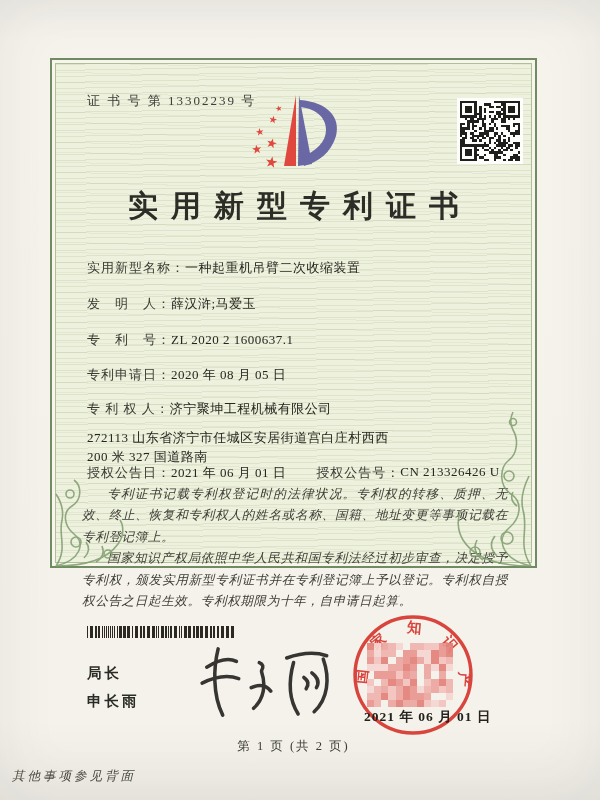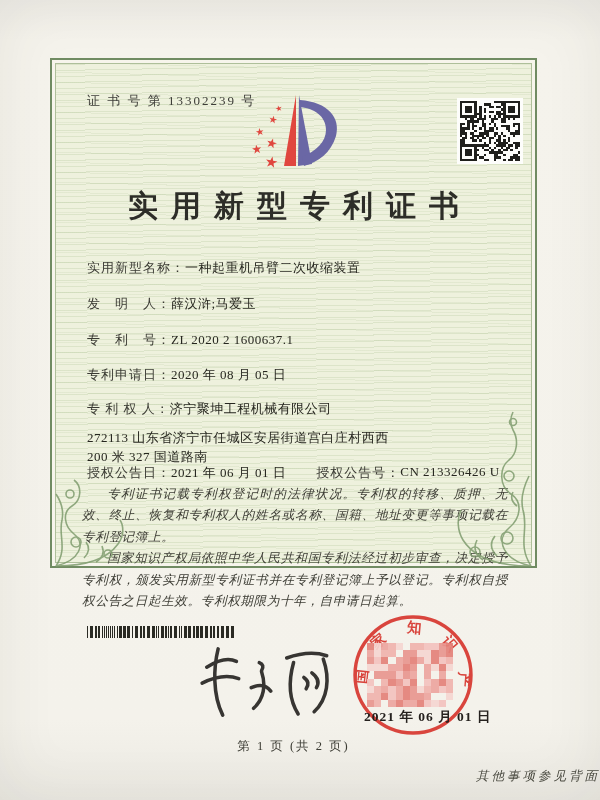--- a/index.html
+++ b/index.html
@@ -57,21 +57,21 @@
     position:absolute;left:17px;top:31px;width:86px;height:64px;
     display:grid;grid-template-columns:repeat(12,1fr);grid-template-rows:repeat(9,1fr);
     opacity:.92;
   }
   .mosaic i{display:block;}
   .sealdate{
     position:absolute;left:312px;top:648px;font-size:13.5px;font-weight:bold;
     color:#25211e;letter-spacing:1px;z-index:5;
   }
   .pageinfo{position:absolute;left:0;right:0;top:678px;text-align:center;font-size:12.5px;color:#3b3b33;letter-spacing:2px;}
-  .backnote{position:absolute;left:0;right:0;top:768px;text-align:right;font-size:12.5px;color:#4a4a40;letter-spacing:3px;font-style:italic;margin-left:12px;}
+  .backnote{position:absolute;left:0;right:0;top:768px;text-align:left;font-size:12.5px;color:#4a4a40;letter-spacing:3px;font-style:italic;margin-left:12px;}
   .orn{position:absolute;pointer-events:none;opacity:.85;}
   .orn.bl{left:-2px;bottom:-2px;width:86px;height:112px;}
   .orn.br{right:-2px;bottom:-2px;width:92px;height:158px;transform:scaleX(-1);}
 </style>
 </head>
 <body>
 
 <div class="photo">
   <div class="cert">
     <div class="cert-inner"></div>
@@ -502,20 +502,24 @@
         <i style="width: 3px; margin-right: 2px; background: rgb(42, 42, 35);"></i>
         <i style="width: 3px; margin-right: 2px; background: rgb(42, 42, 35);"></i>
         <i style="width: 2px; margin-right: 1px; background: rgb(42, 42, 35);"></i>
         <i style="width: 2px; margin-right: 2px; background: rgb(42, 42, 35);"></i>
         <i style="width: 2px; margin-right: 2px; background: rgb(42, 42, 35);"></i>
         <i style="width: 3px; margin-right: 2px; background: rgb(42, 42, 35);"></i>
         <i style="width: 3px; margin-right: 2px; background: rgb(42, 42, 35);"></i>
         <i style="width: 3px; margin-right: 1px; background: rgb(42, 42, 35);"></i>
       </div>
 
+    <div class="director">
+      <div class="row">局长</div>
+      <div class="row">申长雨</div>
+    </div>
 
     <svg class="signature" viewBox="0 0 130 70">
       <g fill="none" stroke="#23211e" stroke-width="3.1" stroke-linecap="round" opacity=".9">
         <path d="M14,22 Q30,12 40,17"></path>
         <path d="M10,36 Q28,27 42,32"></path>
         <path d="M24,6 C20,22 19,46 28,64"></path>
         <path d="M60,18 q5,2 2,7"></path>
         <path d="M62,26 C66,38 64,50 55,58"></path>
         <path d="M53,40 Q64,35 70,43"></path>
         <path d="M84,14 Q104,7 119,12"></path>

